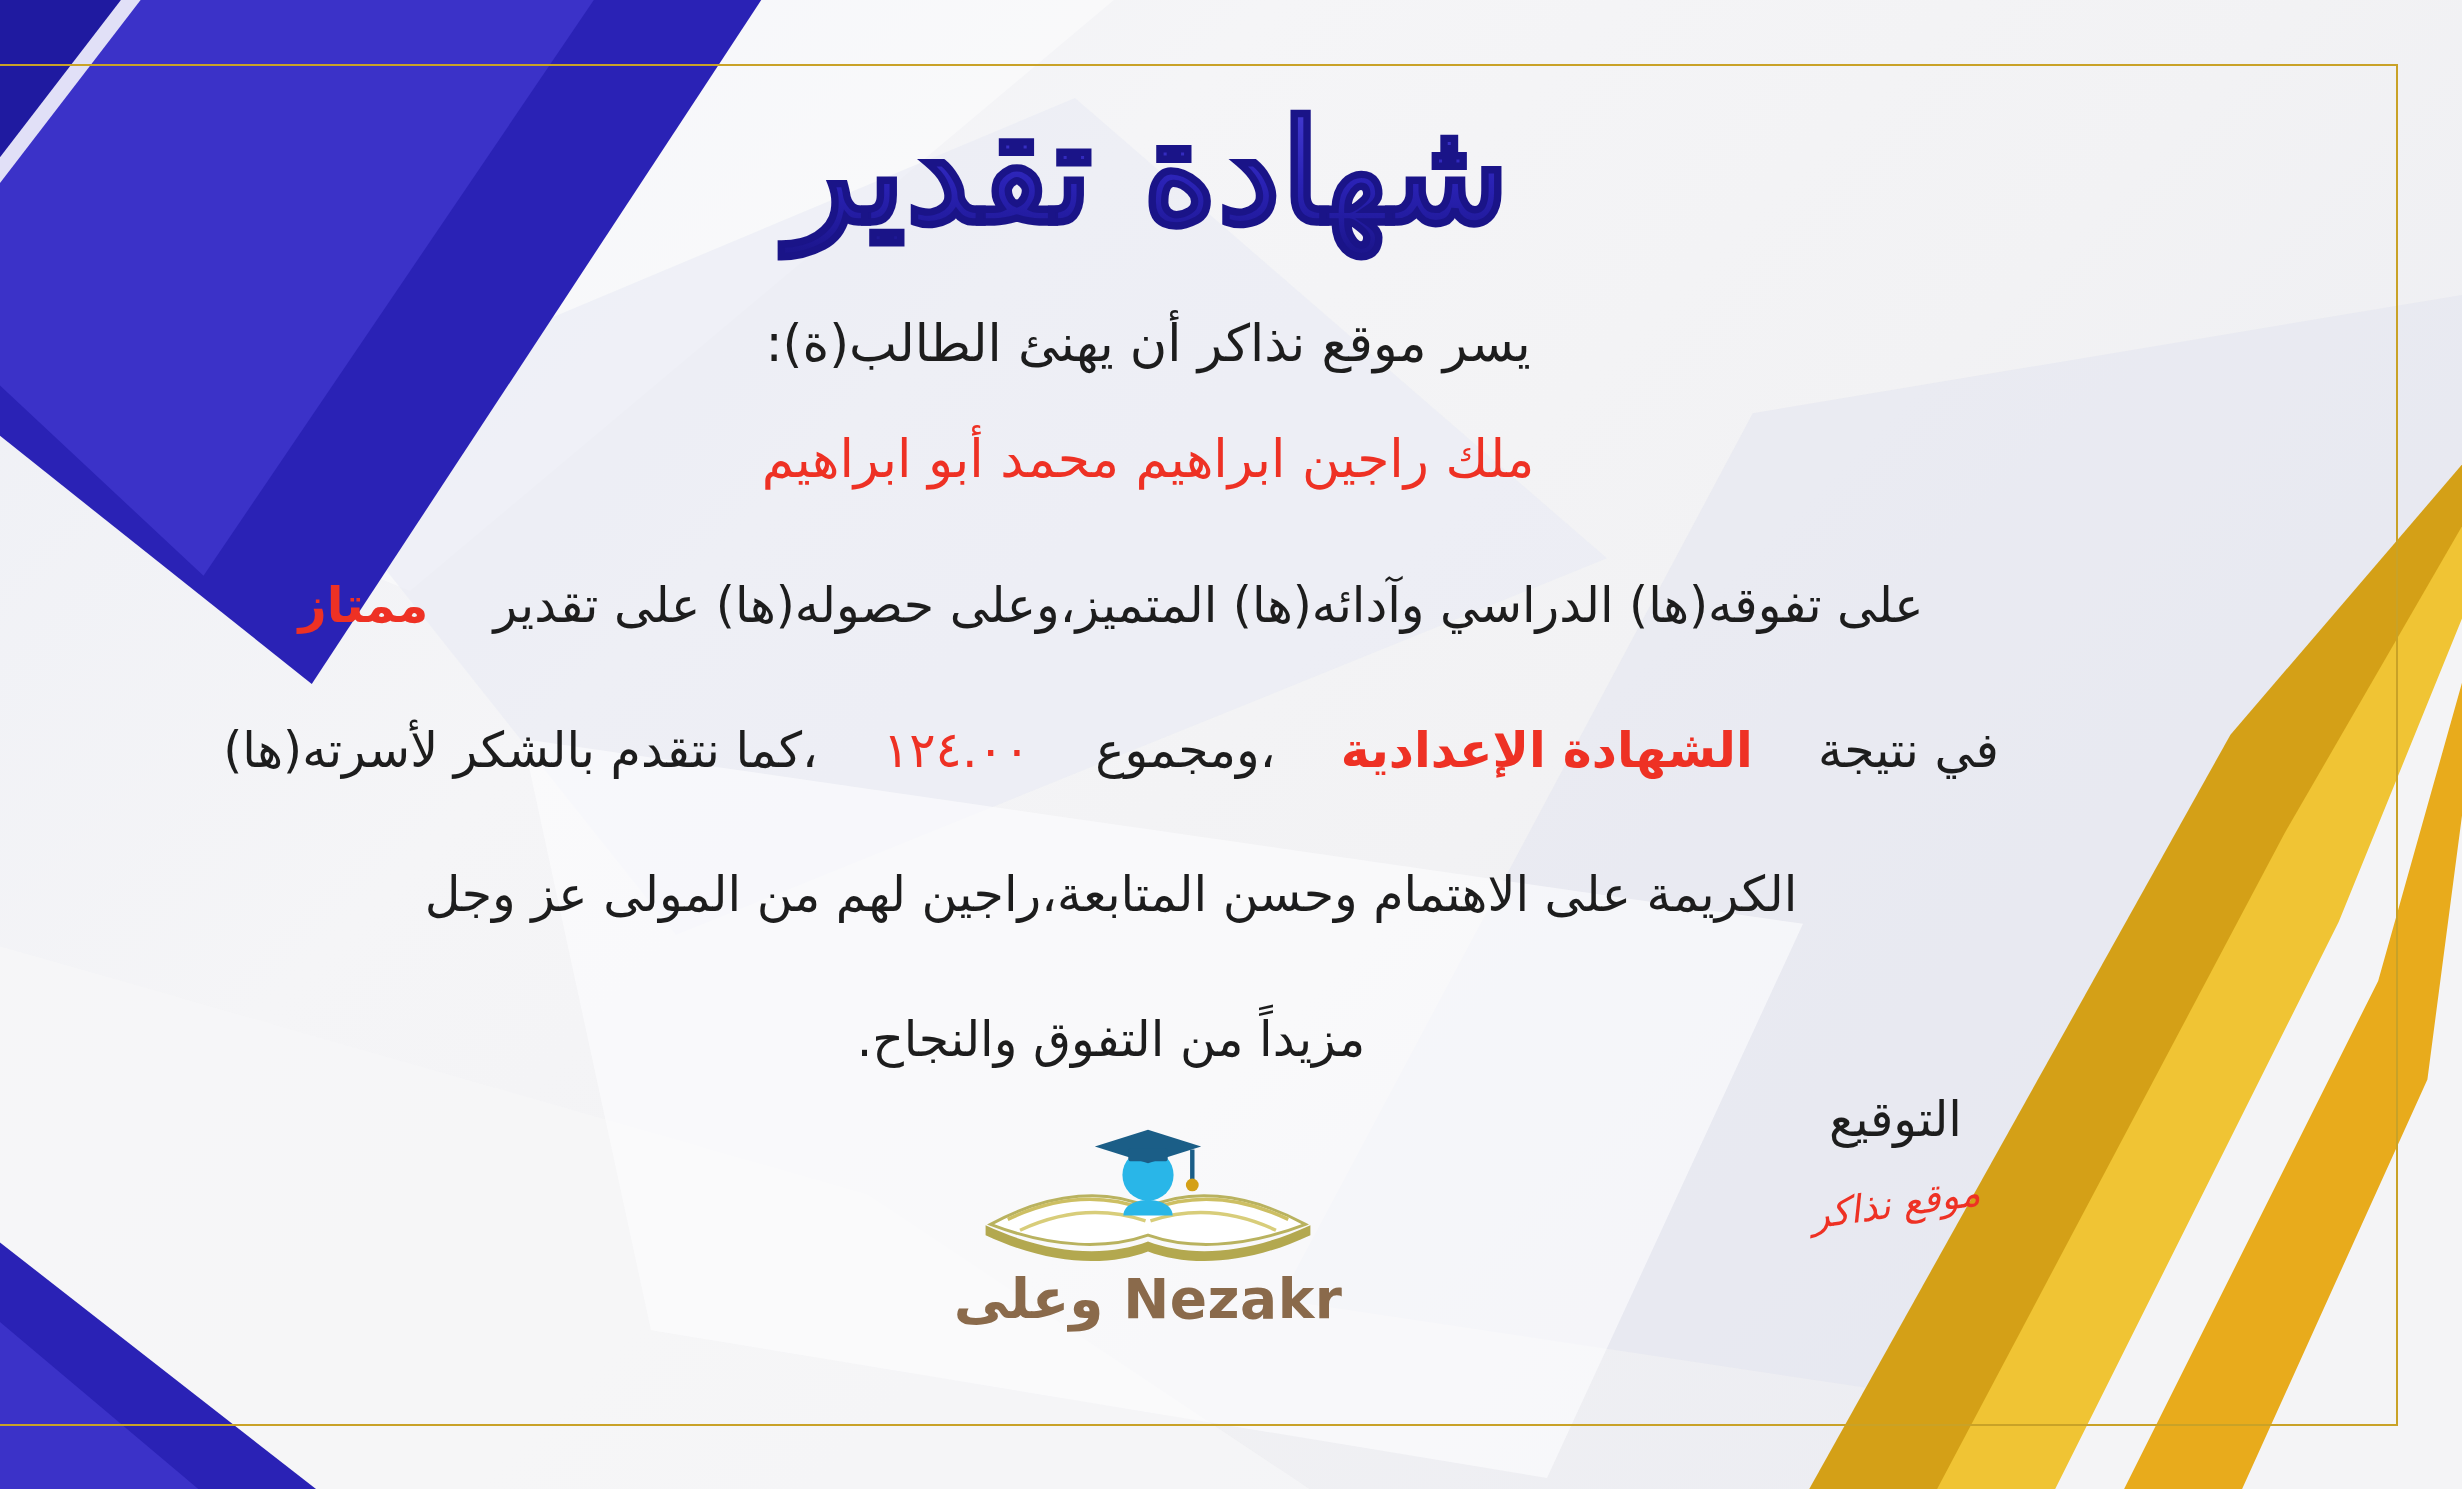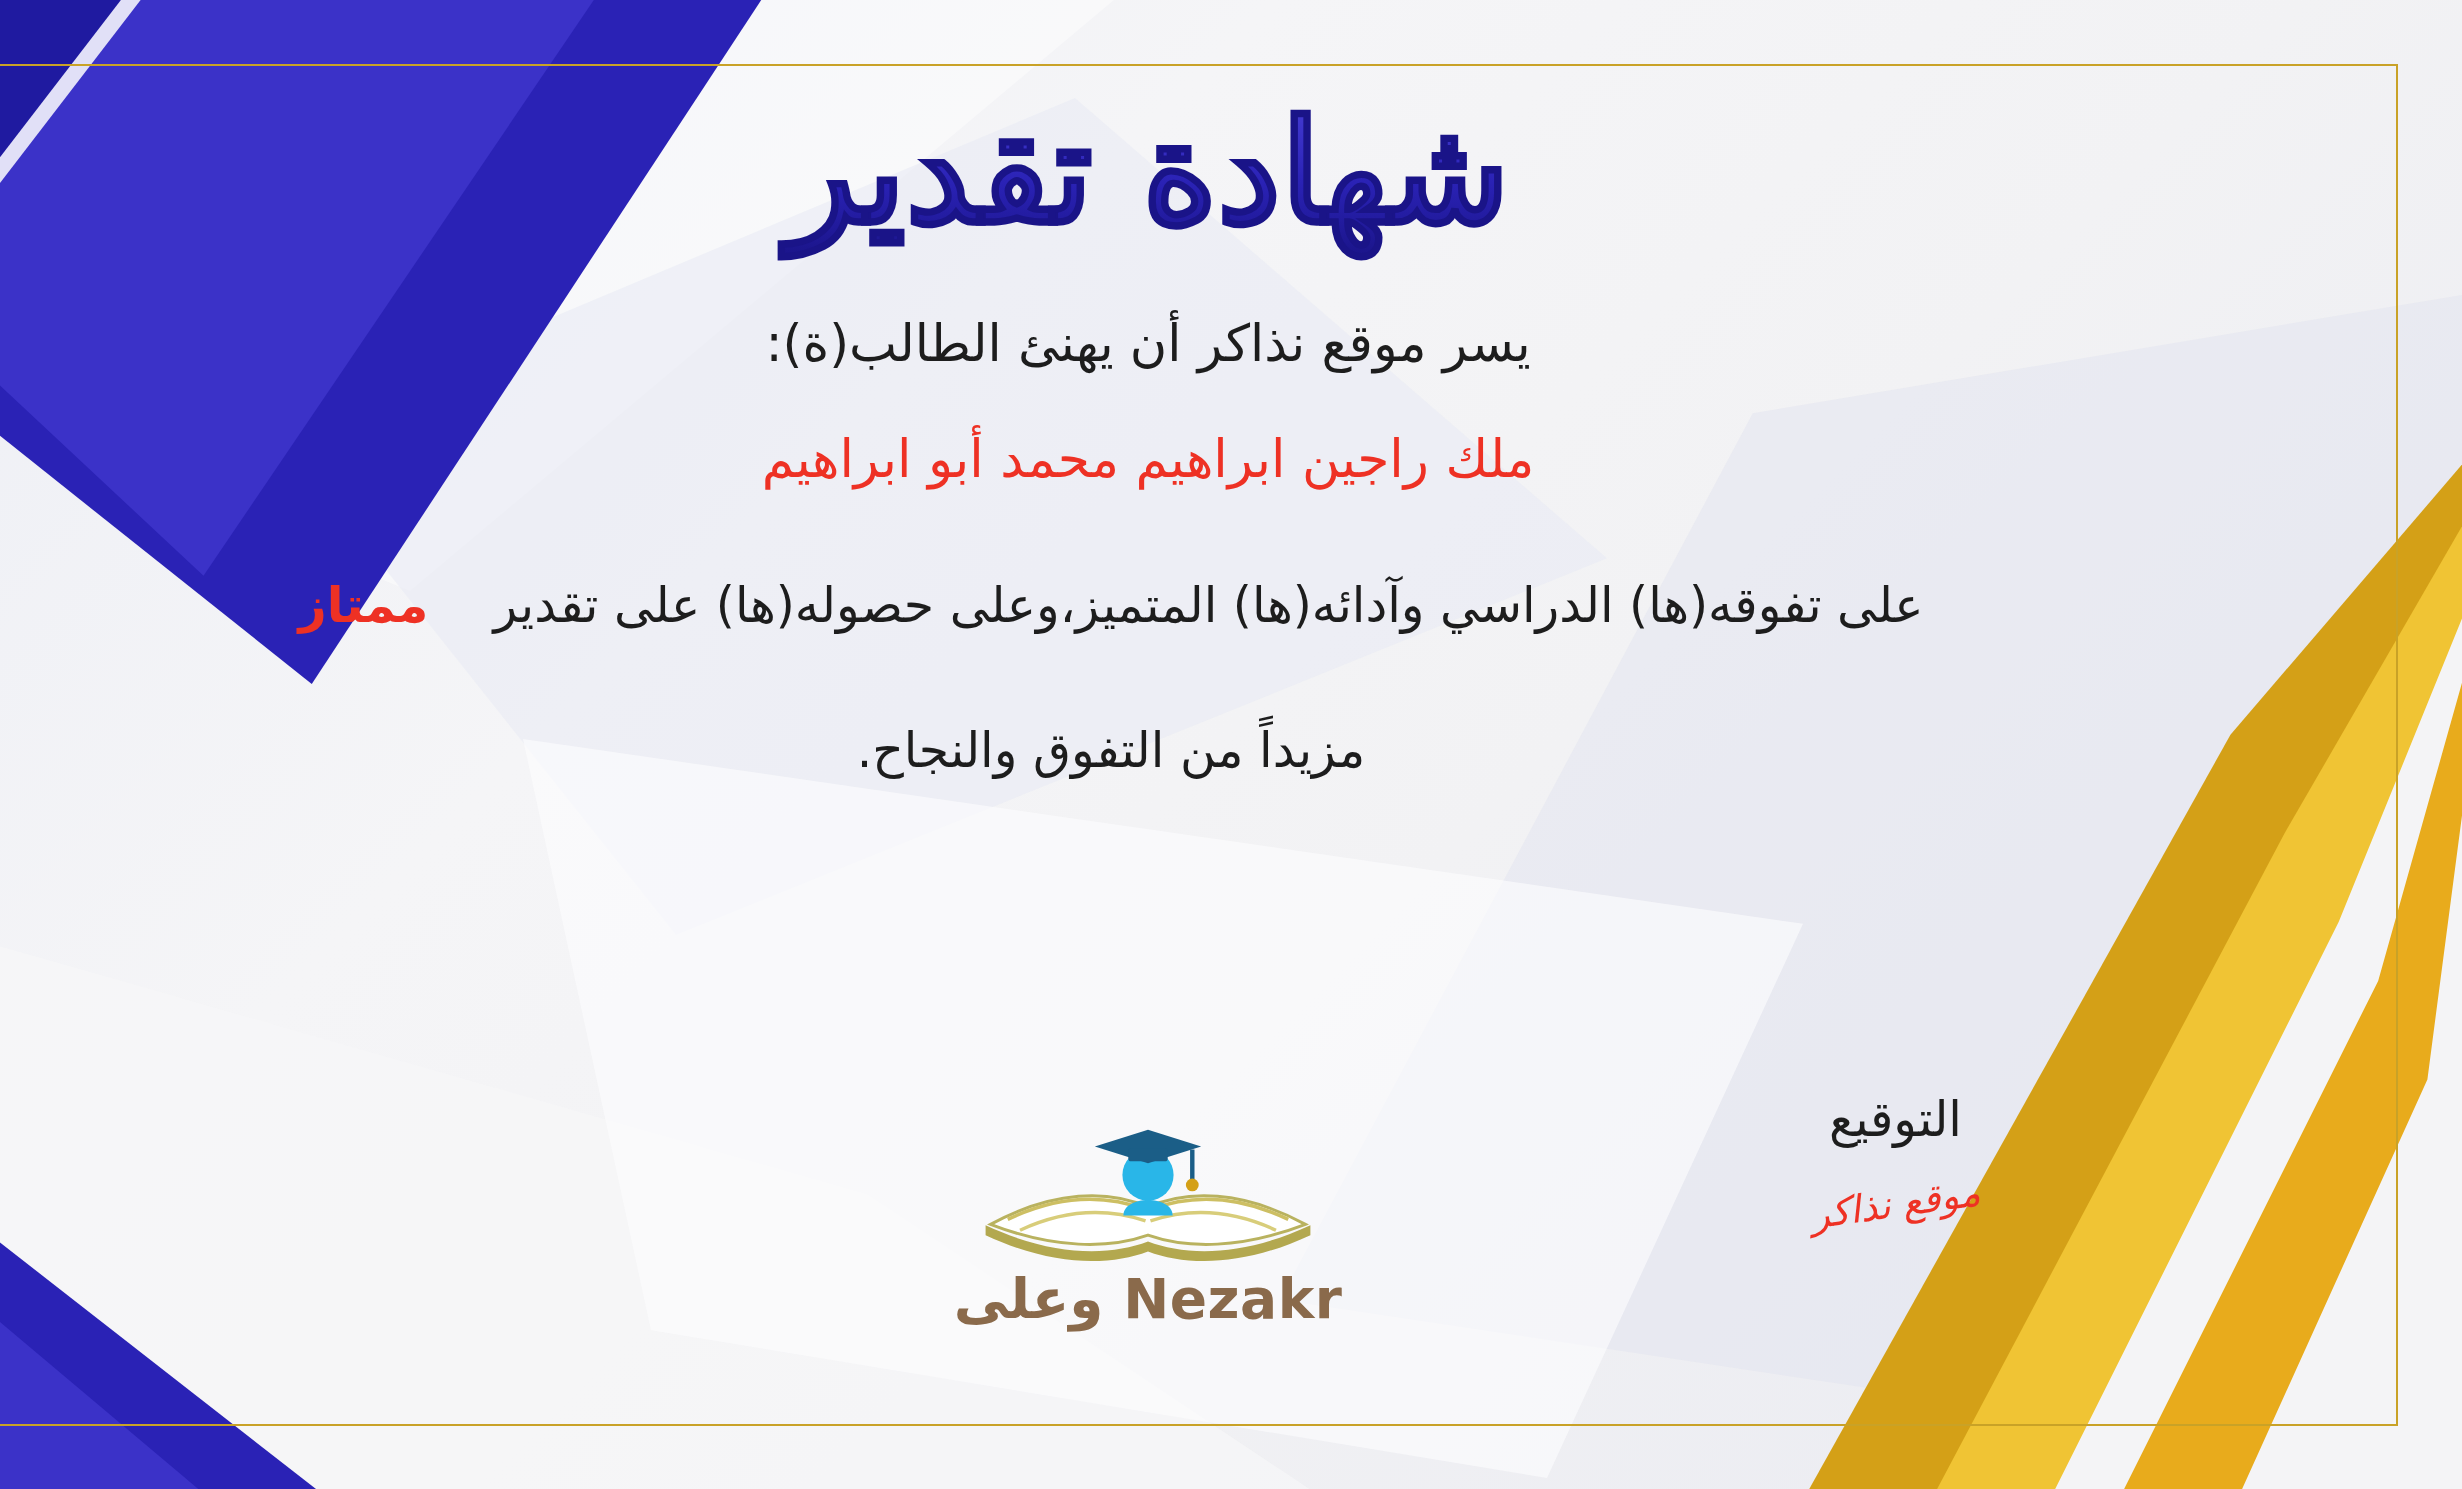--- a/index.html
+++ b/index.html
@@ -242,21 +242,33 @@
       <p class="line greeting">يسر موقع نذاكر أن يهنئ الطالب(ة):</p>
 
       <p class="student-name">ملك راجين ابراهيم محمد أبو ابراهيم</p>
 
       <p class="para">
         <span>على تفوقه(ها) الدراسي وآدائه(ها) المتميز،وعلى حصوله(ها) على تقدير</span>
         <span class="gap"></span>
         <span class="highlight-red">ممتاز</span>
       </p>
 
-
+      <p class="para">
+        <span>في نتيجة</span>
+        <span class="gap"></span>
+        <span class="highlight-red">الشهادة الإعدادية</span>
+        <span class="gap"></span>
+        <span>،ومجموع</span>
+        <span class="gap"></span>
+        <span class="num-red">١٢٤.٠٠</span>
+        <span class="gap"></span>
+        <span>،كما نتقدم بالشكر لأسرته(ها)</span>
+      </p>
+
+      <p class="para">الكريمة على الاهتمام وحسن المتابعة،راجين لهم من المولى عز وجل</p>
       <p class="para">مزيداً من التفوق والنجاح.</p>
     </div>
 
     <div class="footer">
 
       <div class="signature-col">
         <div class="signature-label">التوقيع</div>
         <div class="signature-script">موقع نذاكر</div>
       </div>
 

